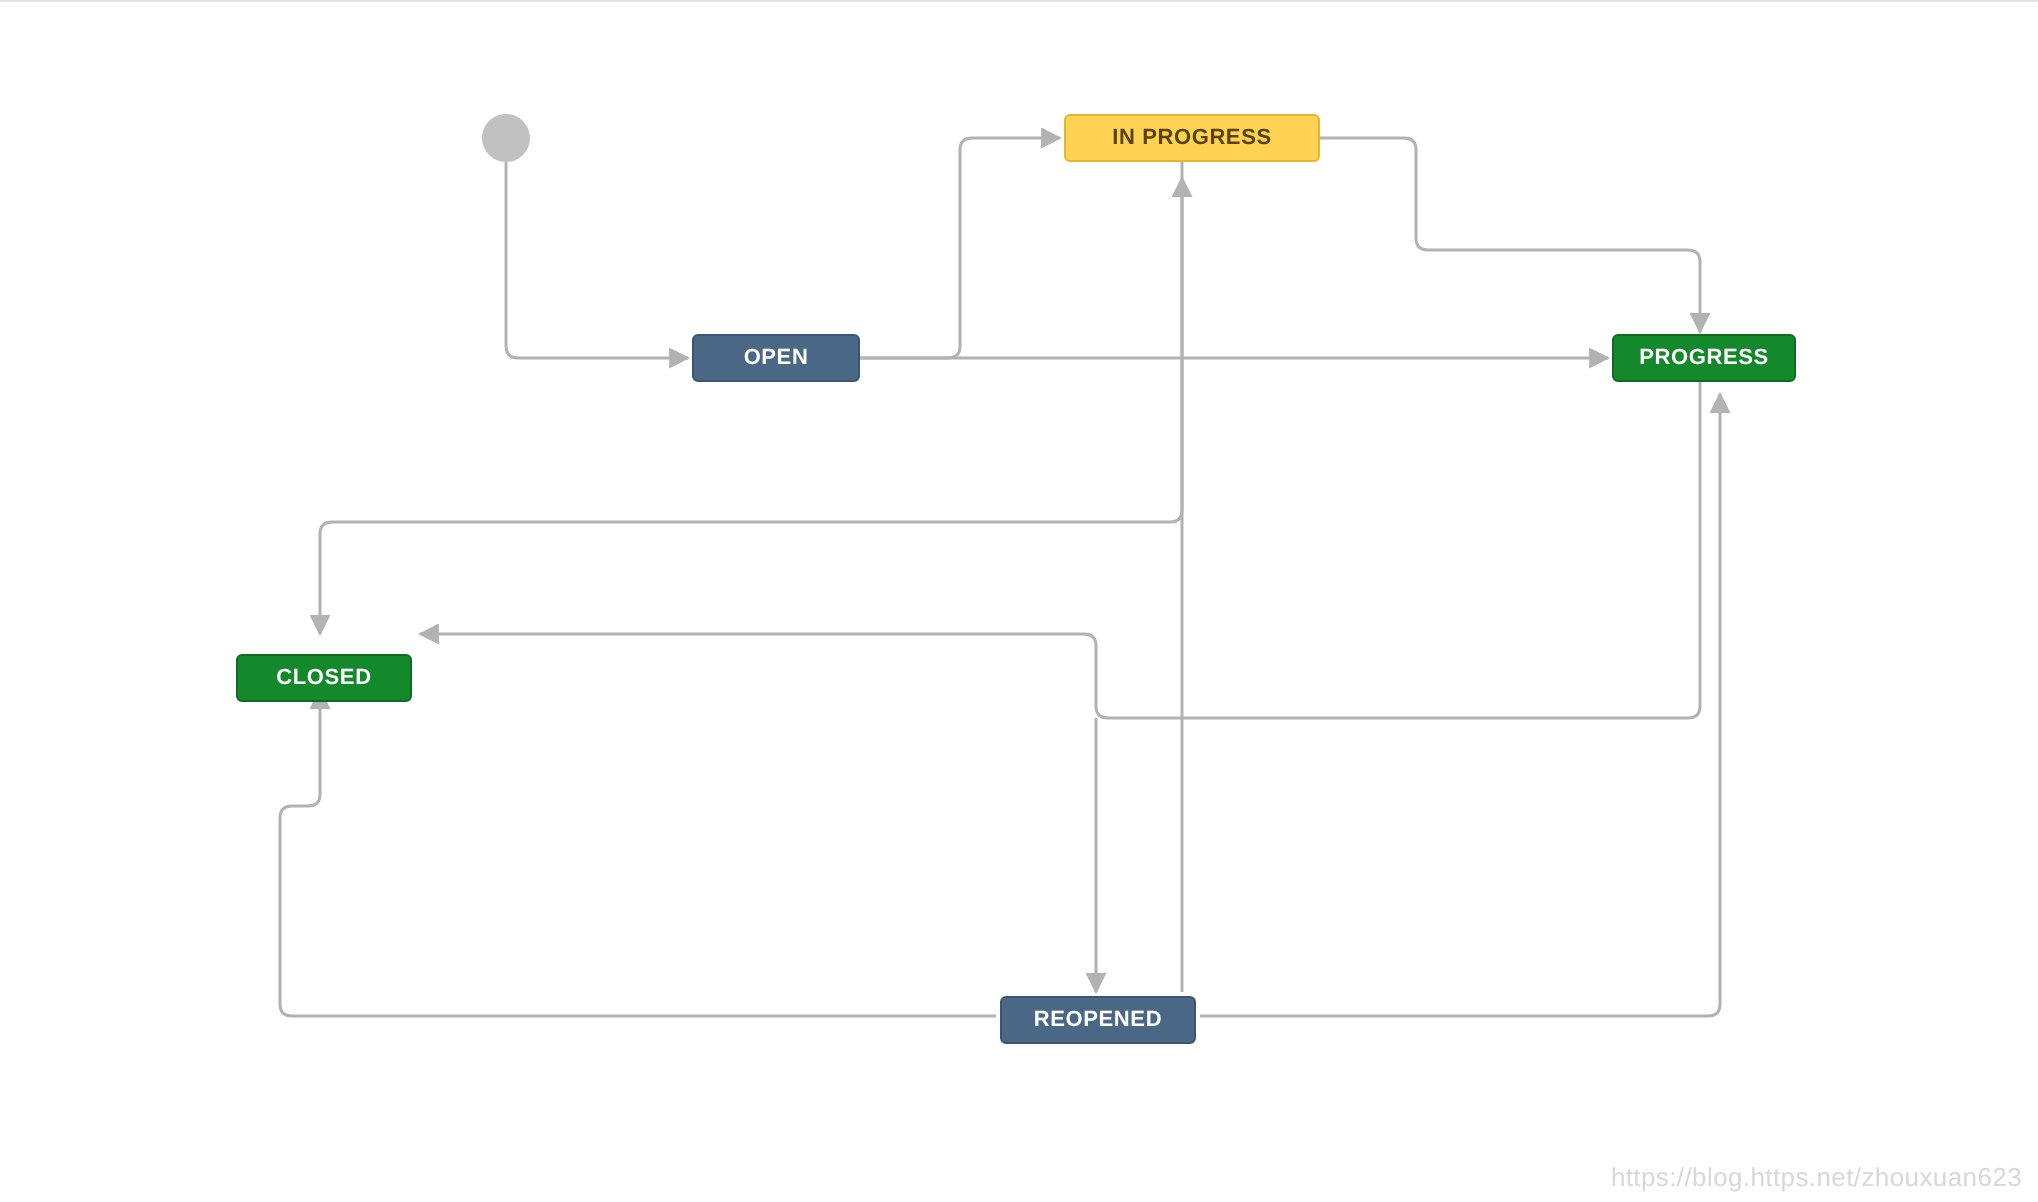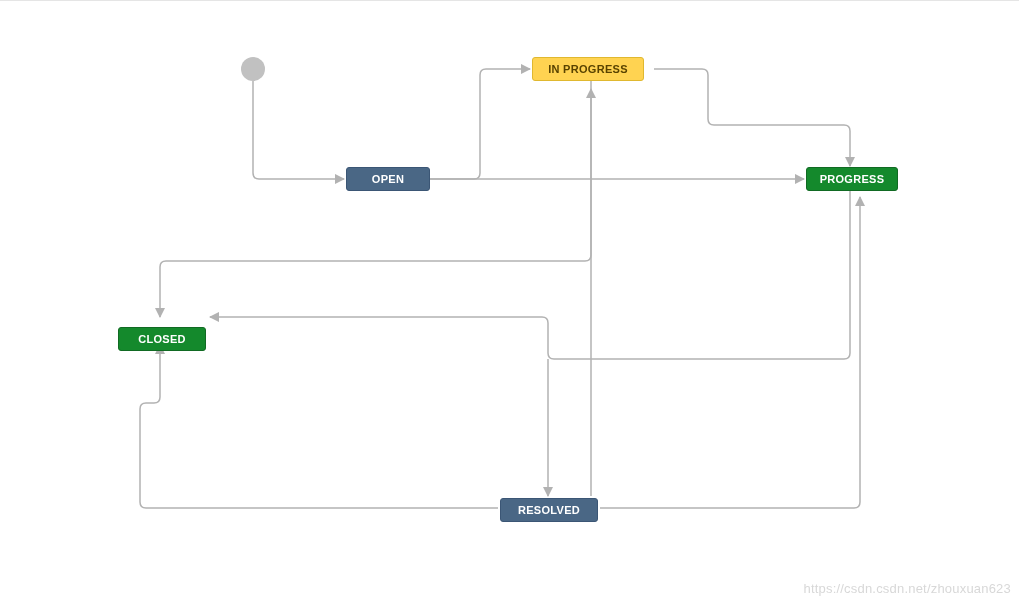--- a/index.html
+++ b/index.html
@@ -110,30 +110,30 @@
     <path d="M 498 507 H 146 Q 140 507 140 501 V 402 Q 140 396 146 396 H 154 Q 160 396 160 390 V 344" fill="none" stroke="none"></path>
     <path d="M 498 507 H 146 Q 140 507 140 501 V 408 Q 140 402 146 402 H 154 Q 160 402 160 396 V 344" fill="none" stroke="#b2b2b2" stroke-width="1.5" marker-end="url(#arrow)"></path>
   </svg>
 
   <div class="start-circle" style="left:241px; top:56px;"></div>
 
   <div class="node node-open" style="left:346px; top:166px; width:84px; height:24px;">
     <span>OPEN</span>
   </div>
 
-  <div class="node node-inprogress" style="left:532px; top:56px; width:112px; height:24px;">
+  <div class="node node-inprogress" style="left:532px; top:56px; width:128px; height:24px;">
     <span>IN PROGRESS</span>
   </div>
 
   <div class="node node-resolved" style="left:806px; top:166px; width:92px; height:24px;">
     <span>PROGRESS</span>
   </div>
 
   <div class="node node-closed" style="left:118px; top:326px; width:88px; height:24px;">
     <span>CLOSED</span>
   </div>
 
   <div class="node node-reopened" style="left:500px; top:497px; width:98px; height:24px;">
-    <span>RESOLVED</span>
+    <span>REOPENED</span>
   </div>
 
-  <div class="watermark">https://csdn.csdn.net/zhouxuan623</div>
+  <div class="watermark">https://blog.https.net/zhouxuan623</div>
 </div>
 
 </body></html>

